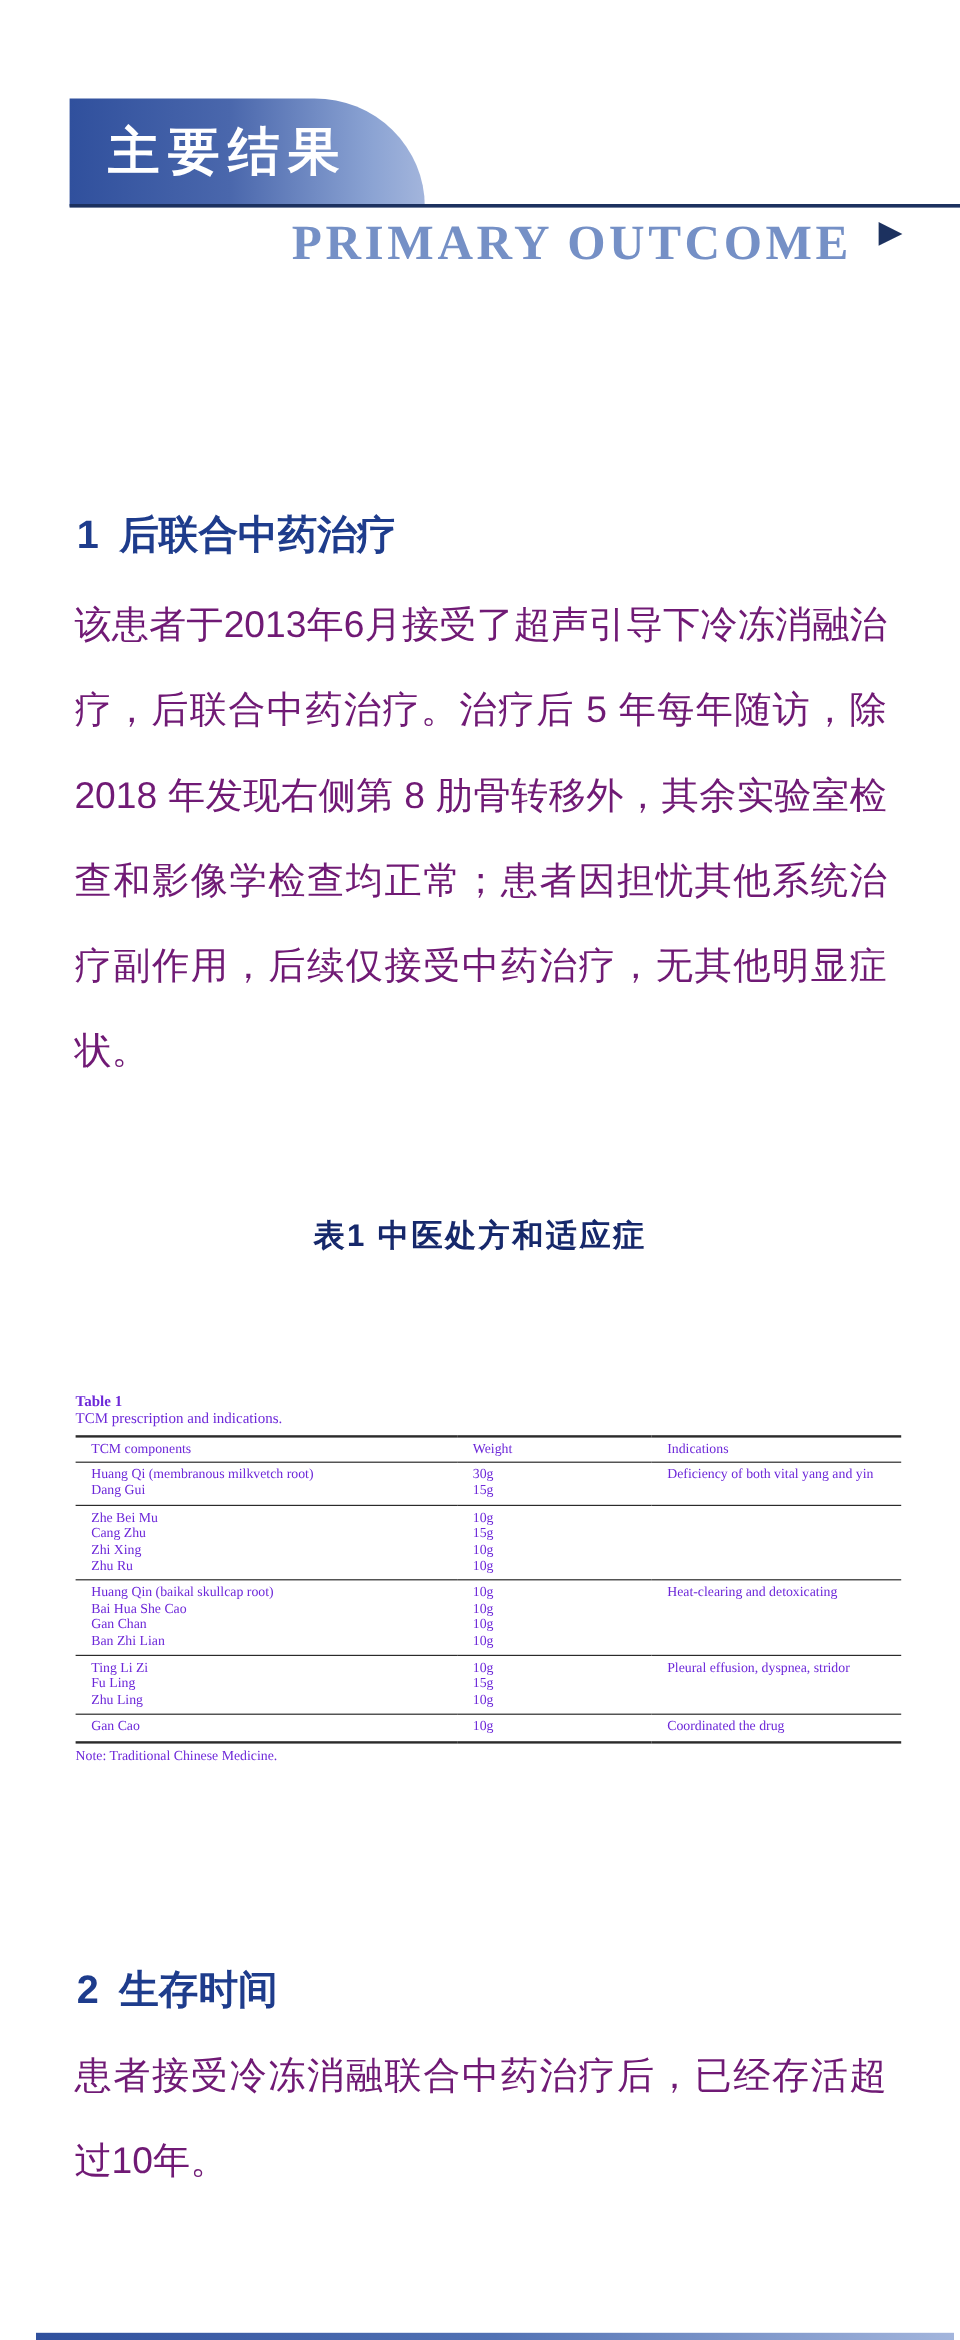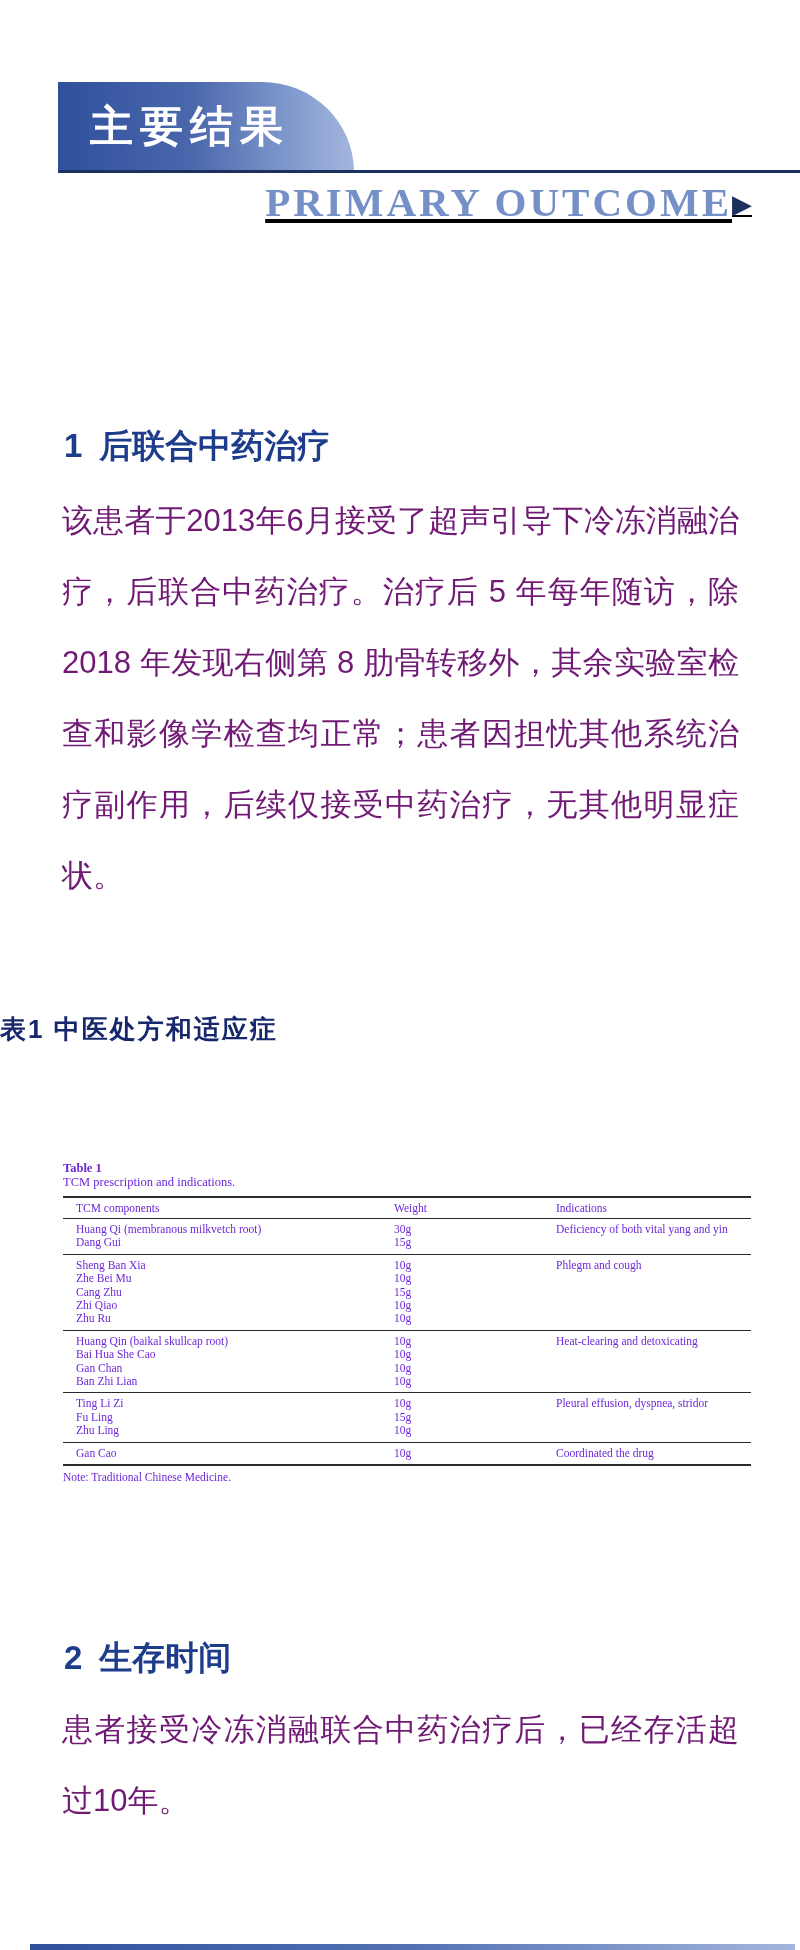--- a/index.html
+++ b/index.html
@@ -35,21 +35,21 @@
     position: absolute;
     left: 58px; top: 170px;
     width: 742px; height: 3px;
     background: #1c315f;
   }
 
   
   .subheader {
     position: absolute;
     top: 178px; right: 48px;
-    display: flex; align-items: center;  text-decoration: underline;
+    display: flex; align-items: flex-start; gap: 22px;
   }
   .subheader-title {
     color: #7590c6;
     font-family: "Liberation Serif", serif;
     font-weight: bold;
     font-size: 41px;
     letter-spacing: 3px;
     white-space: nowrap;
   }
   .subheader-arrow {
@@ -83,20 +83,21 @@
     text-justify: inter-ideograph;
   }
   .paragraph1 { top: 485px; }
   .paragraph2 { top: 1694px; }
 
   
   .table-caption {
     position: absolute;
     left: 0; top: 1012px;
     width: 100%;
+    text-align: center;
     color: #16286b;
     font-weight: bold;
     font-size: 26px;
     letter-spacing: 2px;
   }
 
   
   .table-figure {
     position: absolute;
     left: 63px; top: 1161px;
@@ -189,36 +190,31 @@
             <td>Deficiency of both vital yang and yin</td>
           </tr>
           <tr>
             <td>Dang Gui</td>
             <td>15g</td>
             <td></td>
           </tr>
         </tbody>
         <tbody>
           <tr>
-            <td>Sheng Ban Xia</td>
-            <td>10g</td>
-            <td>Phlegm and cough</td>
-          </tr>
-          <tr>
             <td>Zhe Bei Mu</td>
             <td>10g</td>
             <td></td>
           </tr>
           <tr>
             <td>Cang Zhu</td>
             <td>15g</td>
             <td></td>
           </tr>
           <tr>
-            <td>Zhi Qiao</td>
+            <td>Zhi Xing</td>
             <td>10g</td>
             <td></td>
           </tr>
           <tr>
             <td>Zhu Ru</td>
             <td>10g</td>
             <td></td>
           </tr>
         </tbody>
         <tbody>

